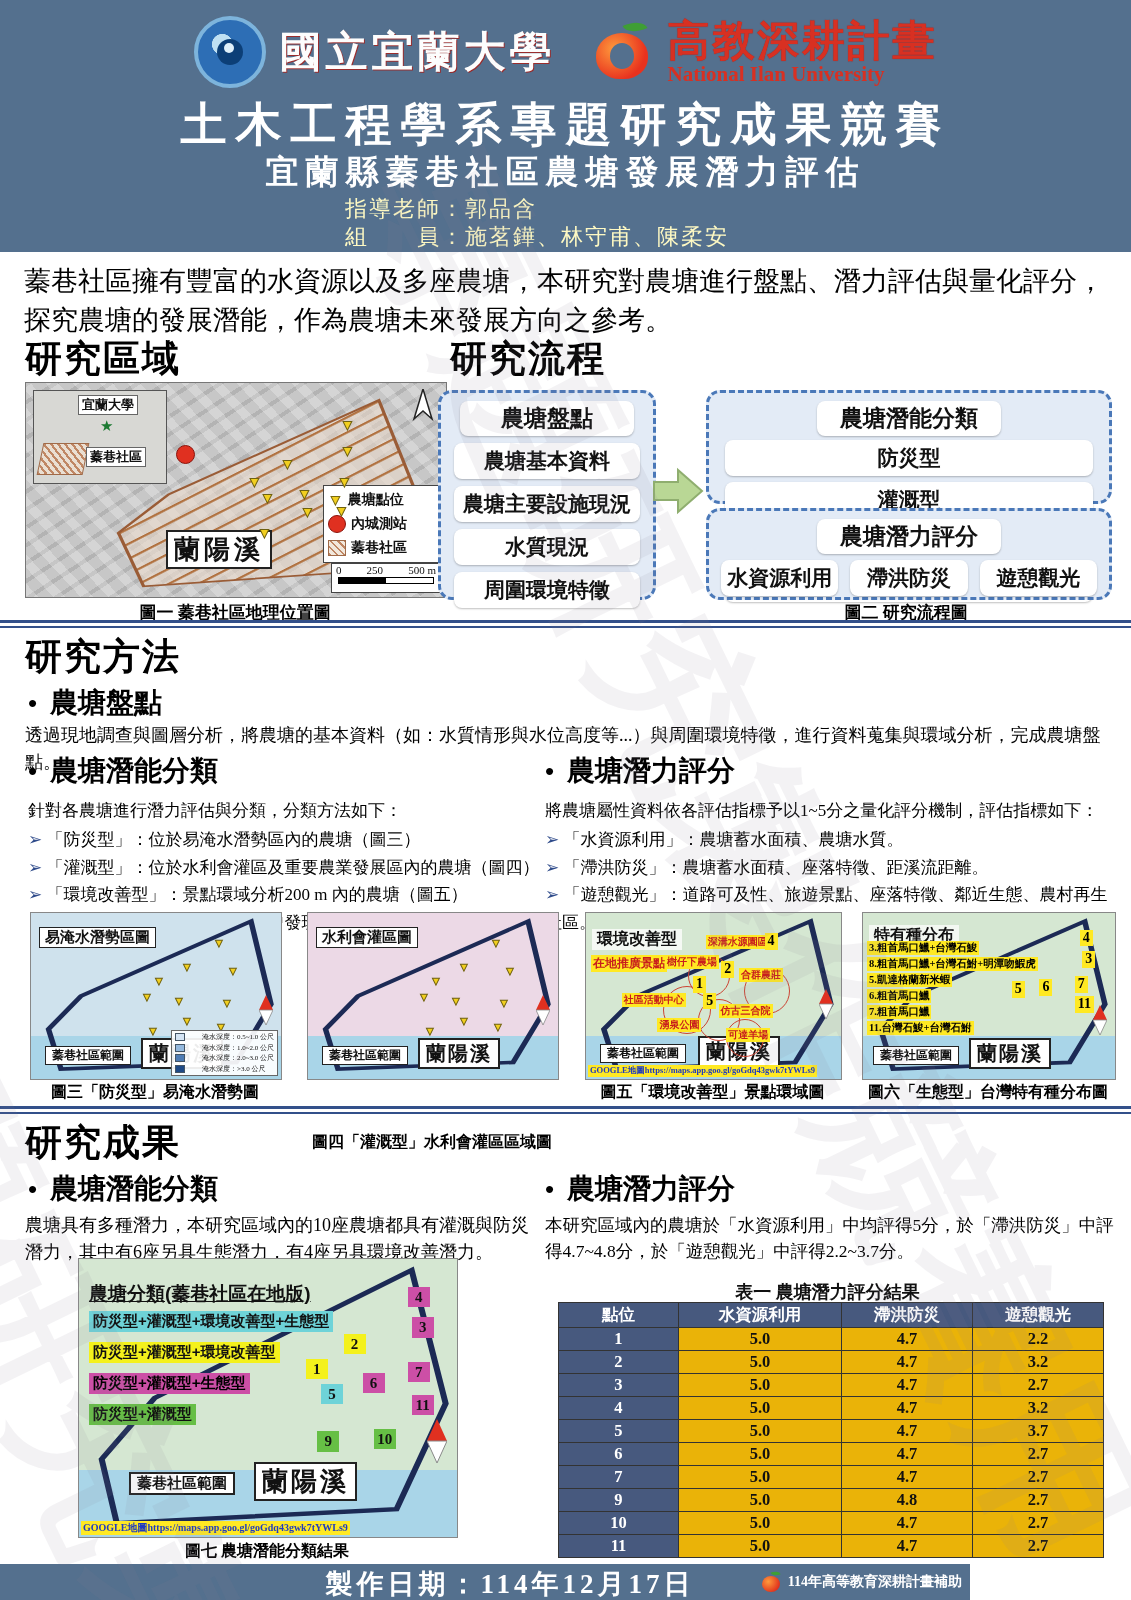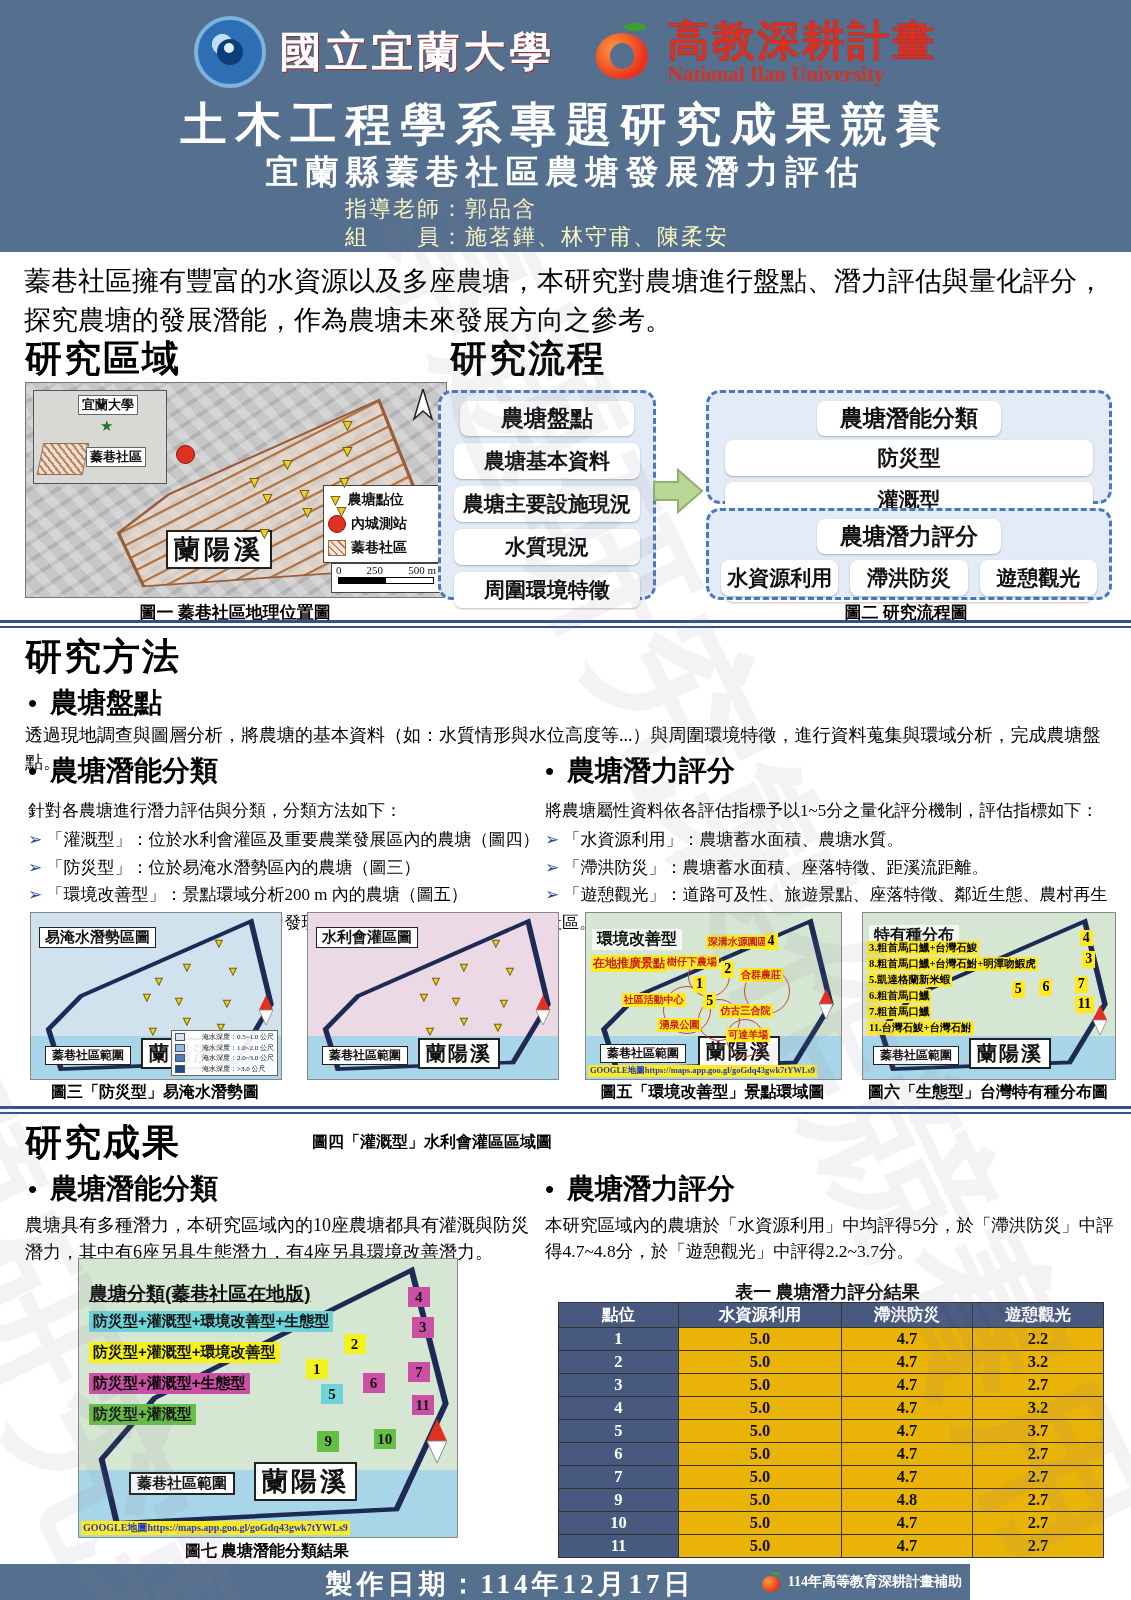--- a/index.html
+++ b/index.html
@@ -250,22 +250,22 @@
   <div class="divider" style="top:620px;"></div>
 
   <div class="h2" style="left:25px;top:632px;">研究方法</div>
 
   <div class="bullet-h" style="left:28px;top:684px;">農塘盤點</div>
   <div class="para" style="left:25px;top:722px;width:1086px;">透過現地調查與圖層分析，將農塘的基本資料（如：水質情形與水位高度等...）與周圍環境特徵，進行資料蒐集與環域分析，完成農塘盤點。</div>
 
   <div class="bullet-h" style="left:28px;top:752px;">農塘潛能分類</div>
   <div class="para" style="left:28px;top:798px;width:515px;font-size:17px;">針對各農塘進行潛力評估與分類，分類方法如下：</div>
   <div class="para" style="left:28px;top:826px;width:520px;" id="cls-bullets">
+      <div class="arrow-li">「防災型」：位於易淹水潛勢區內的農塘（圖三）</div>
       <div class="arrow-li">「灌溉型」：位於水利會灌區及重要農業發展區內的農塘（圖四）</div>
-      <div class="arrow-li">「防災型」：位於易淹水潛勢區內的農塘（圖三）</div>
       <div class="arrow-li">「環境改善型」：景點環域分析200 m 內的農塘（圖五）</div>
       <div class="arrow-li">「生態型」：深溝釣魚大賽中曾發現台灣特有種的農塘（圖六）</div>
     </div>
 
   <div class="bullet-h" style="left:545px;top:752px;">農塘潛力評分</div>
   <div class="para" style="left:545px;top:798px;width:580px;font-size:17px;">將農塘屬性資料依各評估指標予以1~5分之量化評分機制，評估指標如下：</div>
   <div class="para" style="left:545px;top:826px;width:575px;" id="score-bullets">
       <div class="arrow-li">「水資源利用」：農塘蓄水面積、農塘水質。</div>
       <div class="arrow-li">「滯洪防災」：農塘蓄水面積、座落特徵、距溪流距離。</div>
       <div class="arrow-li">「遊憩觀光」：道路可及性、旅遊景點、座落特徵、鄰近生態、農村再生社區。</div>

